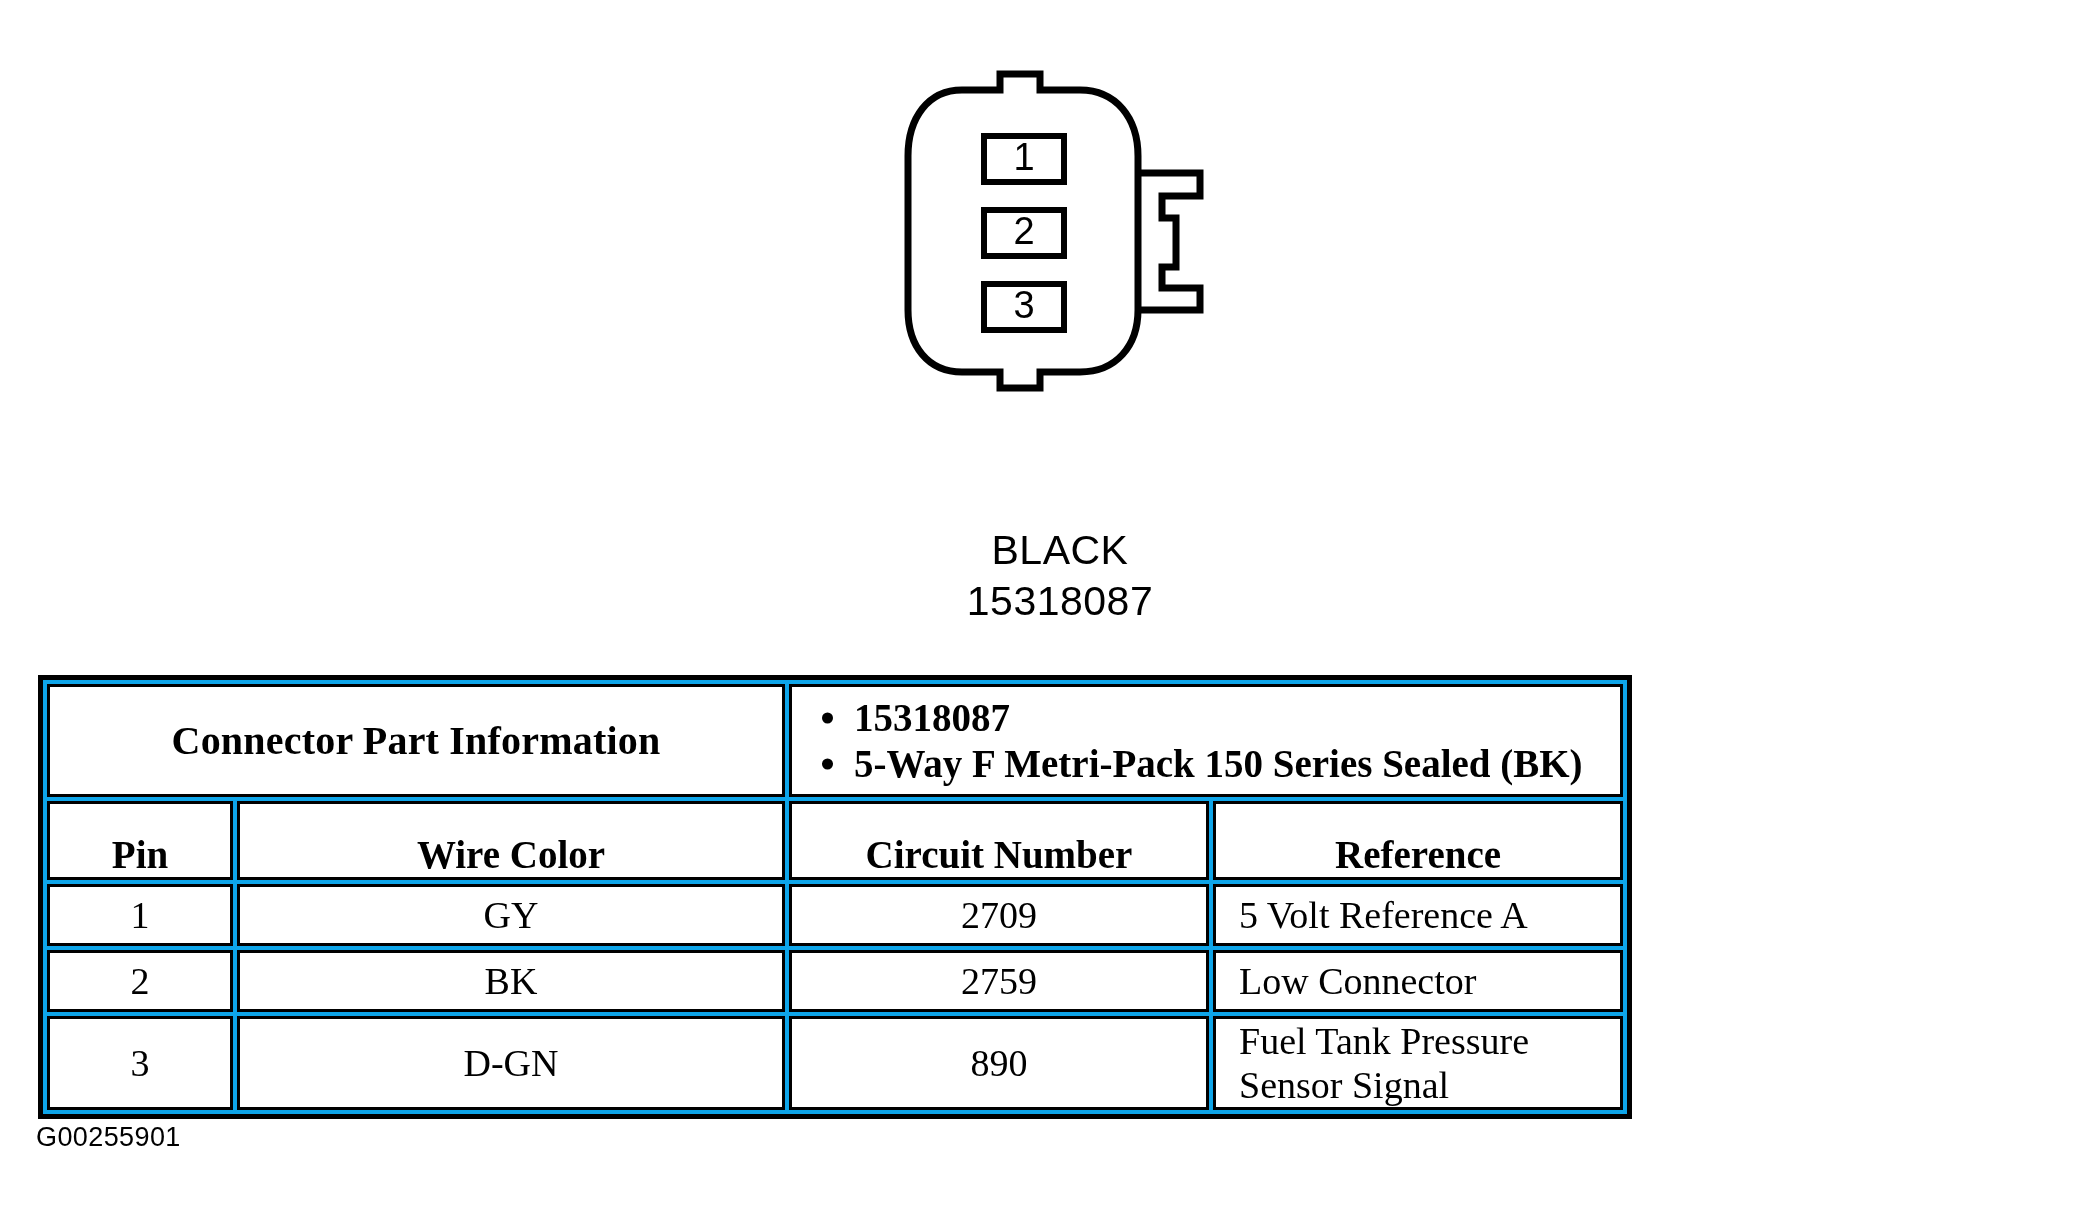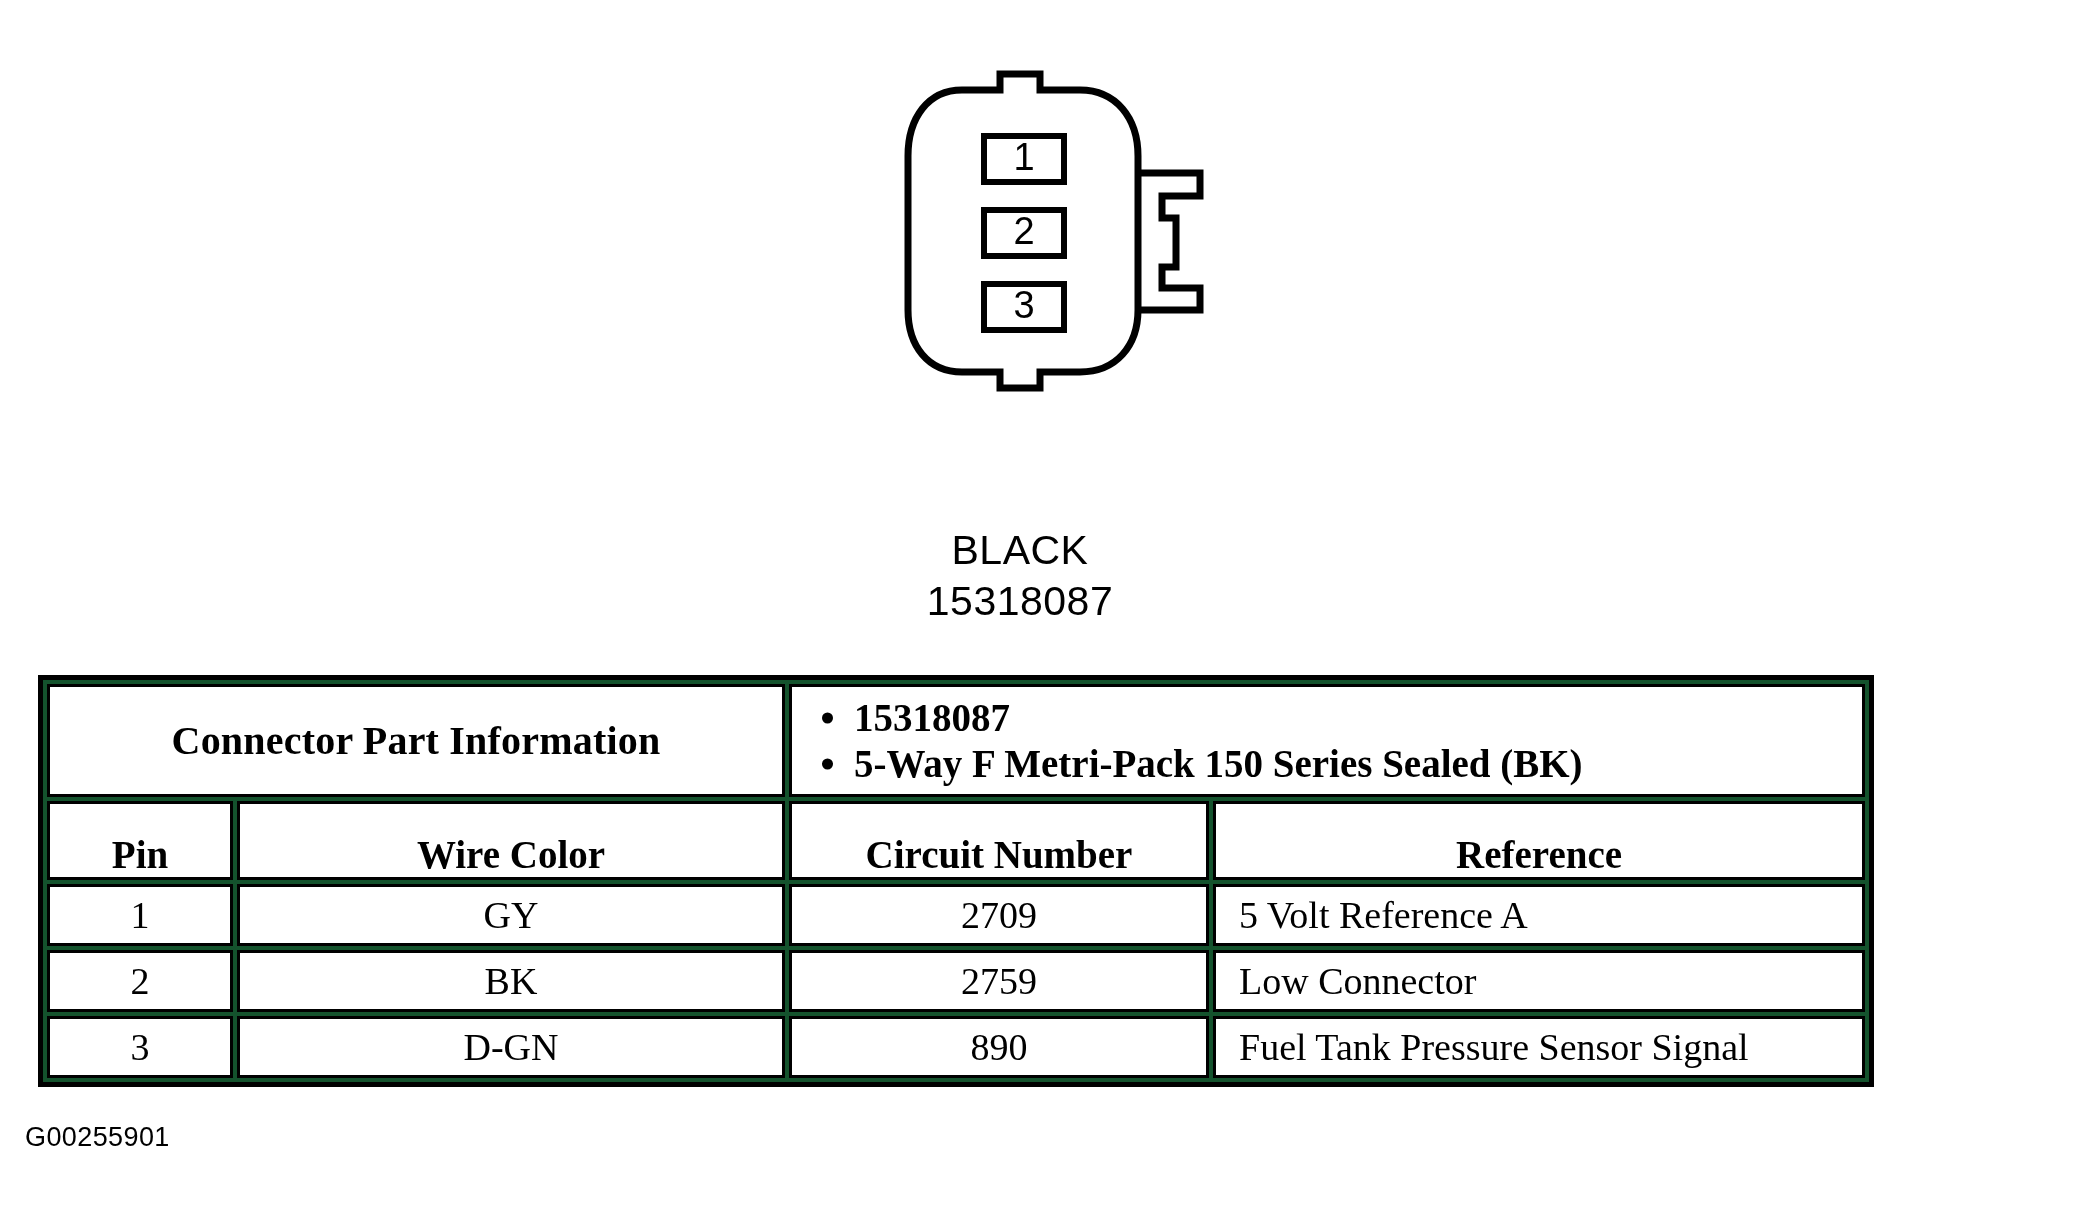--- a/index.html
+++ b/index.html
@@ -24,44 +24,44 @@
     width: 310px;
     height: 340px;
   }
   #connector-diagram svg {
     display: block;
   }
 
   
   #connector-caption {
     position: absolute;
-    left: 760px;
+    left: 800px;
     top: 525px;
     width: 520px;
     text-align: center;
     font-family: "Liberation Sans", sans-serif;
     font-size: 41px;
     line-height: 1.25;
     letter-spacing: 0.5px;
     color: #000000;
   }
   #connector-caption .cap-line {
     display: block;
     white-space: nowrap;
   }
 
   
   #pinout-table {
     position: absolute;
     left: 38px;
     top: 675px;
-    width: 1836px;
+    width: 1594px;
     border: 5px solid #000;
     box-sizing: border-box;
-    background: #14532d;
+    background: #0ea5e9;
   }
   #pinout-table table {
     border-collapse: separate;
     border-spacing: 4px;
     width: 100%;
     table-layout: fixed;
   }
   #pinout-table td {
     border: 3px solid #000;
     background: #fff;
@@ -134,21 +134,21 @@
     width: 100%;
   }
   .cell-text.left {
     text-align: left;
     padding-left: 23px;
   }
 
   
   #figure-code {
     position: absolute;
-    left: 25px;
+    left: 36px;
     top: 1122px;
     font-family: "Liberation Sans", sans-serif;
     font-size: 27px;
     letter-spacing: 0.4px;
     color: #000;
   }
 </style>
 </head>
 <body>
 

